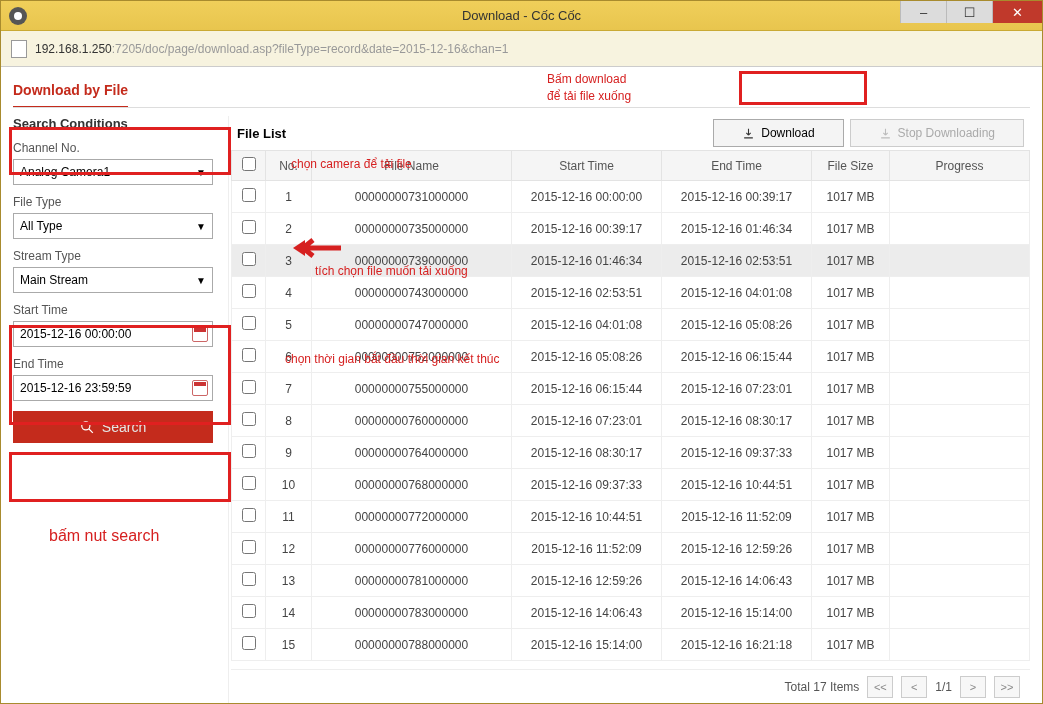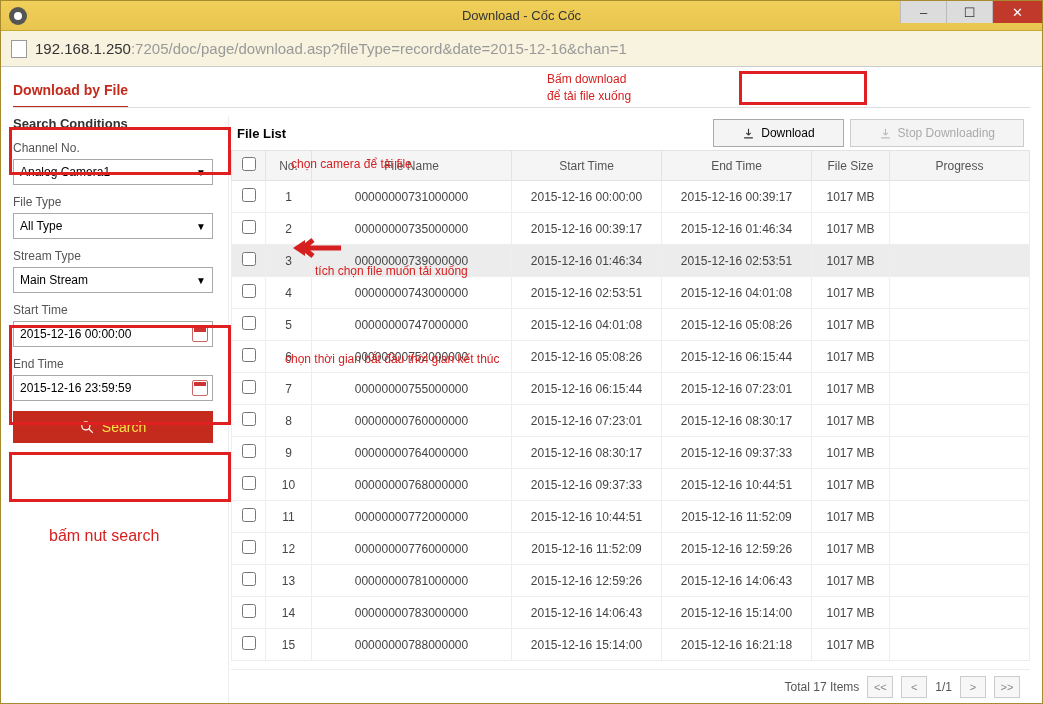--- a/index.html
+++ b/index.html
@@ -7,36 +7,36 @@
 .window { width: 1043px; height: 704px; border: 1px solid #a88b2e; background: #fff; position: relative; display:flex; flex-direction:column; }
 .titlebar { height: 30px; background: linear-gradient(#f0cf5a,#e8c54e); display: flex; align-items: center; position: relative; border-bottom:1px solid #c9a934; }
 .titlebar .app-icon { width: 18px; height: 18px; margin-left: 8px; border-radius:50%; background:#555; position:relative; }
 .titlebar .app-icon::after{content:""; position:absolute; width:8px;height:8px; background:#fff; border-radius:50%; top:5px; left:5px;}
 .titlebar .title { position:absolute; left:0; right:0; text-align:center; font-size:13px; color:#333; }
 .winbtns { position:absolute; right:0; top:0; display:flex; height:22px; }
 .winbtn { width:46px; height:22px; display:flex; align-items:center; justify-content:center; font-size:13px; color:#333; background:#dcdcdc; border-left:1px solid #bbb;}
 .winbtn.close { background:#c0392b; color:#fff; width:50px;}
 .addrbar { height: 36px; background: #f7f3df; display:flex; align-items:center; padding:0 10px; gap:8px; border-bottom:1px solid #ccc;}
 .addrbar .doc-icon { width:16px; height:18px; border:1px solid #999; background:#fff; position:relative;}
-.addrbar .url { font-size:15px; color:#999; white-space:nowrap;}
+.addrbar .url { font-size:12px; color:#999; white-space:nowrap;}
 .addrbar .url .dark{ color:#333;}
 .content { flex:1; padding: 14px 12px 0 12px; display:flex; flex-direction:column; position:relative;}
 .tabhdr { color:#c42b1c; font-weight:bold; font-size:14px; padding-bottom:8px; border-bottom:1px solid #ddd; display:inline-block; border-bottom:2px solid #c42b1c;}
 .tabline{ border-bottom:1px solid #ddd; margin-top:-1px;}
 .main { display:flex; flex:1; margin-top:8px;}
 .sidebar { width: 215px; padding-right:10px; position:relative;}
 .sidebar h3 { font-size:13px; font-weight:bold; margin-bottom:10px; color:#333;}
 .field { margin-bottom:10px; }
 .field label { display:block; font-size:12px; color:#555; margin-bottom:4px;}
 .selectbox, .textbox { width: 200px; height:26px; border:1px solid #aaa; background:#fff; font-size:12px; padding:0 6px; display:flex; align-items:center; justify-content:space-between; position:relative;}
 .selectbox .arrow{ font-size:10px;}
 .textbox { justify-content:flex-start;}
 .textbox .cal{ position:absolute; right:4px; width:16px; height:16px; background:#fff; border:1px solid #c66; border-radius:2px;}
 .textbox .cal::after{content:""; display:block; height:4px; background:#c33; margin:1px;}
-.searchbtn { width:200px; height:32px; background:#c42b1c; color:#fde047; border:none; font-size:14px; display:flex; align-items:center; justify-content:center; gap:8px; cursor:pointer;}
+.searchbtn { width:200px; height:32px; background:#c42b1c; color:#e5e5e5; border:none; font-size:14px; display:flex; align-items:center; justify-content:center; gap:8px; cursor:pointer;}
 .searchbtn svg{width:14px;height:14px;}
 .filelist { flex:1; display:flex; flex-direction:column; border-left:1px solid #eee; padding-left:2px; position:relative;}
 .listtop { display:flex; align-items:center; height:34px; padding:0 6px;}
 .listtop .ttl{ font-weight:bold; font-size:13px;}
 .listtop .spacer{flex:1;}
 .dlbtn, .stopbtn{ height:28px; padding:0 28px; border:1px solid #aaa; background:#f4f4f4; font-size:12px; display:flex; align-items:center; gap:6px; cursor:pointer;}
 .stopbtn{ color:#aaa; border-color:#ccc; margin-left:6px;}
 .tablewrap { flex:1; overflow:auto;}
 table { width:100%; border-collapse:collapse; font-size:12px; color:#333;}
 th { background:#f5f5f5; border:1px solid #e3e3e3; height:30px; font-weight:normal; color:#555;}

